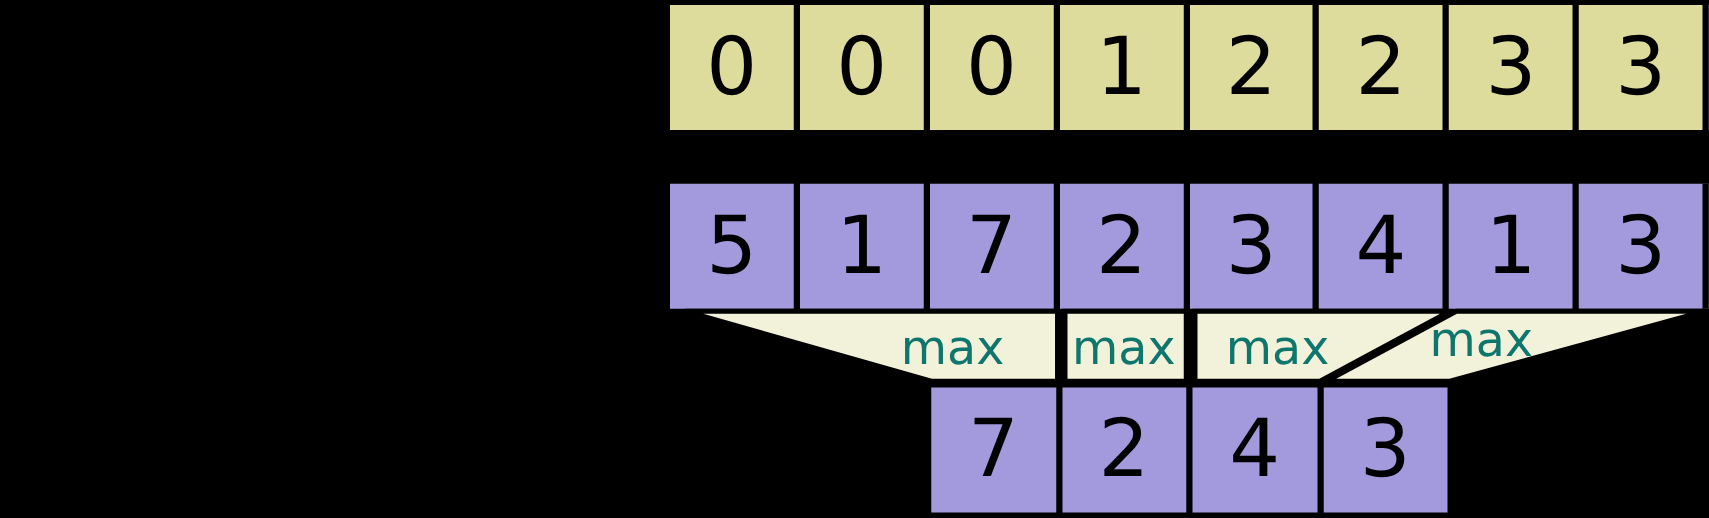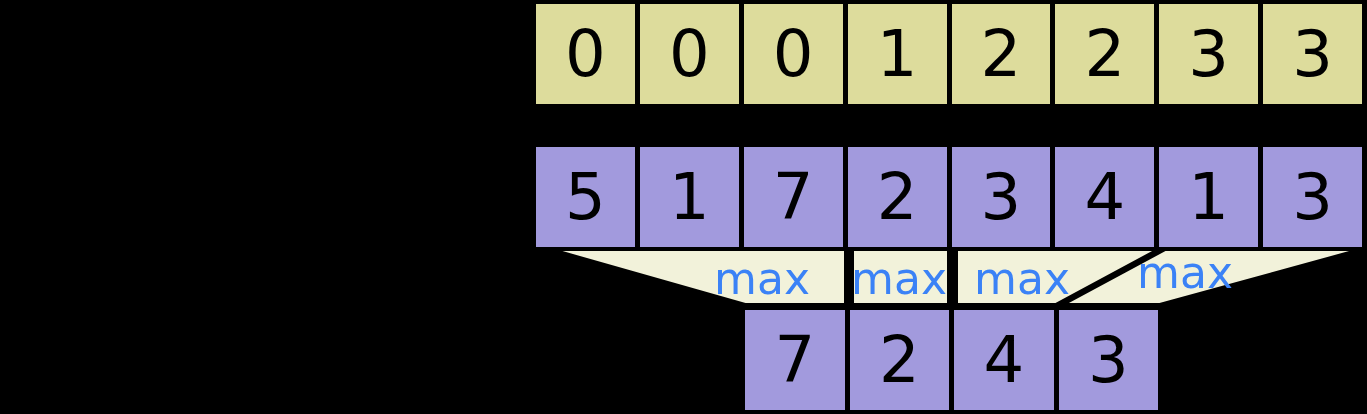--- a/index.html
+++ b/index.html
@@ -45,22 +45,22 @@
     pointer-events: none;
   }
   .funnel-layer polygon {
     fill: #f2f2da;
     stroke: #000000;
     stroke-width: 4;
   }
   .max-label {
     position: absolute;
     transform: translate(-50%, -50%);
-    font-size: 44px;
-    color: #3b82f6;
+    font-size: 38px;
+    color: #0f766e;
     white-space: nowrap;
   }
   .max-1 { left: 762px;  top: 278px; }
   .max-2 { left: 899px;  top: 278px; }
   .max-3 { left: 1022px; top: 278px; }
   .max-4 { left: 1185px; top: 272px; }
 </style>
 </head>
 <body>
 

